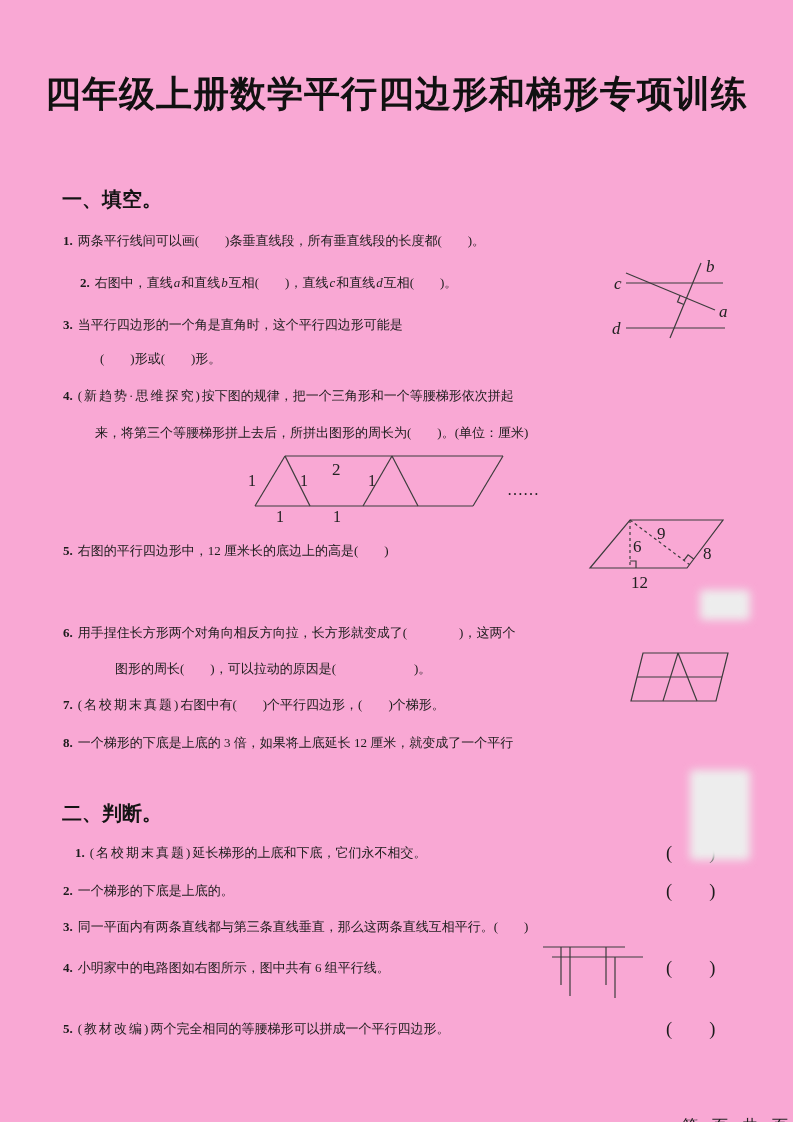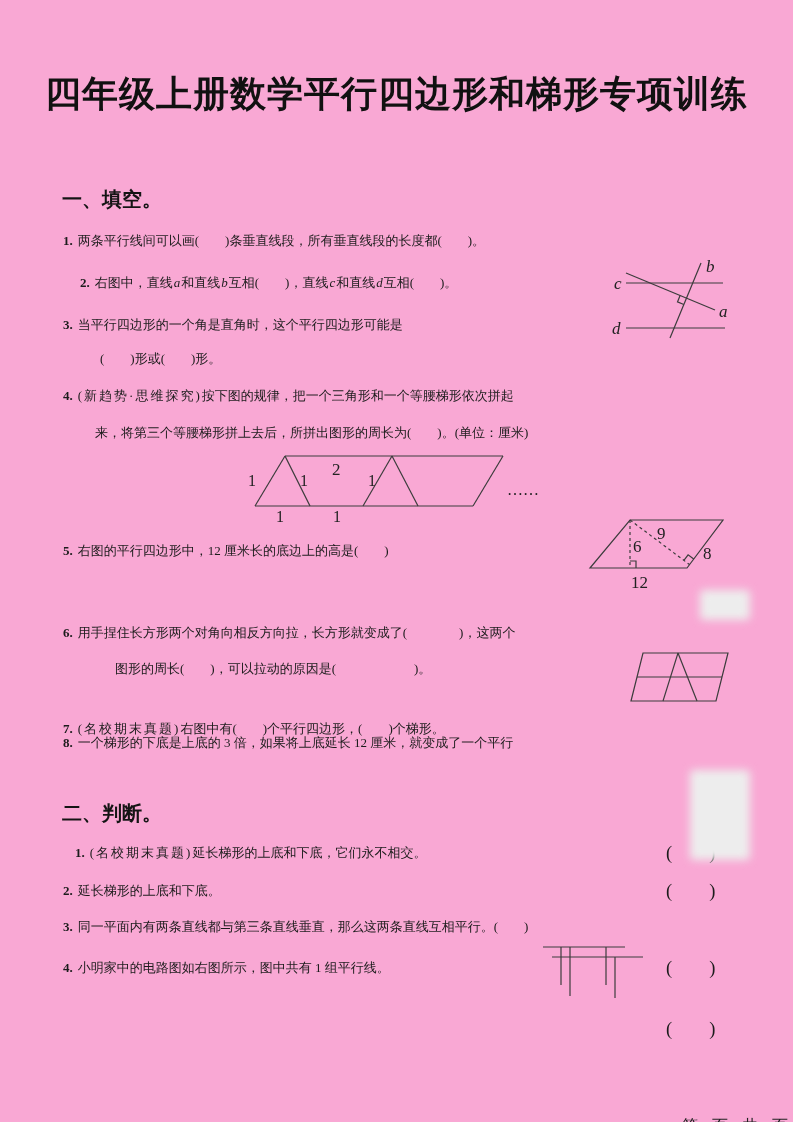--- a/index.html
+++ b/index.html
@@ -56,37 +56,38 @@
   <div class="line" style="left:100px; top:346px;"><span>(　　)形或(　　)形。</span></div>
 
   <div class="line" style="left:63px; top:383px;"><span class="qnum">4.</span><span class="tag">(新趋势·思维探究)</span><span>按下图的规律，把一个三角形和一个等腰梯形依次拼起</span></div>
   <div class="line" style="left:95px; top:420px;"><span>来，将第三个等腰梯形拼上去后，所拼出图形的周长为(　　)。(单位：厘米)</span></div>
 
   <div class="line" style="left:63px; top:538px;"><span class="qnum">5.</span><span>右图的平行四边形中，12 厘米长的底边上的高是(　　)</span></div>
 
   <div class="line" style="left:63px; top:620px;"><span class="qnum">6.</span><span>用手捏住长方形两个对角向相反方向拉，长方形就变成了(　　　　)，这两个</span></div>
   <div class="line" style="left:95px; top:656px;margin-left:20px;"><span>图形的周长(　　)，可以拉动的原因是(　　　　　　)。</span></div>
 
-  <div class="line" style="left:63px; top:716px;"><span class="qnum">7.</span><span class="tag">(名校期末真题)</span><span>右图中有(　　)个平行四边形，(　　)个梯形。</span></div>
+  <div class="line" style="left:63px; top:692px;"><span class="qnum">7.</span><span class="tag">(名校期末真题)</span><span>右图中有(　　)个平行四边形，(　　)个梯形。</span></div>
 
   <div class="line" style="left:63px; top:730px;"><span class="qnum">8.</span><span>一个梯形的下底是上底的 3 倍，如果将上底延长 12 厘米，就变成了一个平行</span></div>
 
   <div class="heading" style="top:800px;">二、判断。</div>
 
   <div class="line" style="left:63px; top:840px;margin-left:12px;"><span class="qnum">1.</span><span class="tag">(名校期末真题)</span><span>延长梯形的上底和下底，它们永不相交。</span></div>
   <div class="paren-right" style="top:840px;">(　　)</div>
 
-  <div class="line" style="left:63px; top:878px;"><span class="qnum">2.</span><span>延长梯形的上底和下底。</span></div>
+  <div class="line" style="left:63px; top:878px;"><span class="qnum">2.</span><span>一个梯形的下底是上底的。</span></div>
   <div class="paren-right" style="top:878px;">(　　)</div>
 
   <div class="line" style="left:63px; top:914px;"><span class="qnum">3.</span><span>同一平面内有两条直线都与第三条直线垂直，那么这两条直线互相平行。</span><span>(　　)</span></div>
 
-  <div class="line" style="left:63px; top:955px;"><span class="qnum">4.</span><span>小明家中的电路图如右图所示，图中共有 1 组平行线。</span></div>
+  <div class="line" style="left:63px; top:955px;"><span class="qnum">4.</span><span>小明家中的电路图如右图所示，图中共有 6 组平行线。</span></div>
   <div class="paren-right" style="top:955px;">(　　)</div>
 
+  <div class="line" style="left:63px; top:1016px;"><span class="qnum">5.</span><span class="tag">(教材改编)</span><span>两个完全相同的等腰梯形可以拼成一个平行四边形。</span></div>
   <div class="paren-right" style="top:1016px;">(　　)</div>
 
   <svg class="diagram" style="left:610px; top:252px;" width="132" height="95" viewBox="0 0 132 95">
     <line class="stroke" x1="16" y1="31" x2="113" y2="31"></line>
     <line class="stroke" x1="16" y1="76" x2="115" y2="76"></line>
     <line class="stroke" x1="91" y1="11" x2="60" y2="86"></line>
     <line class="stroke" x1="16" y1="21" x2="105" y2="58"></line>
     <polyline class="stroke" points="73.8,52.5 67.5,49.9 70.1,43.6"></polyline>
     <text class="var" x="4" y="37">c</text>
     <text class="var" x="2" y="82">d</text>

